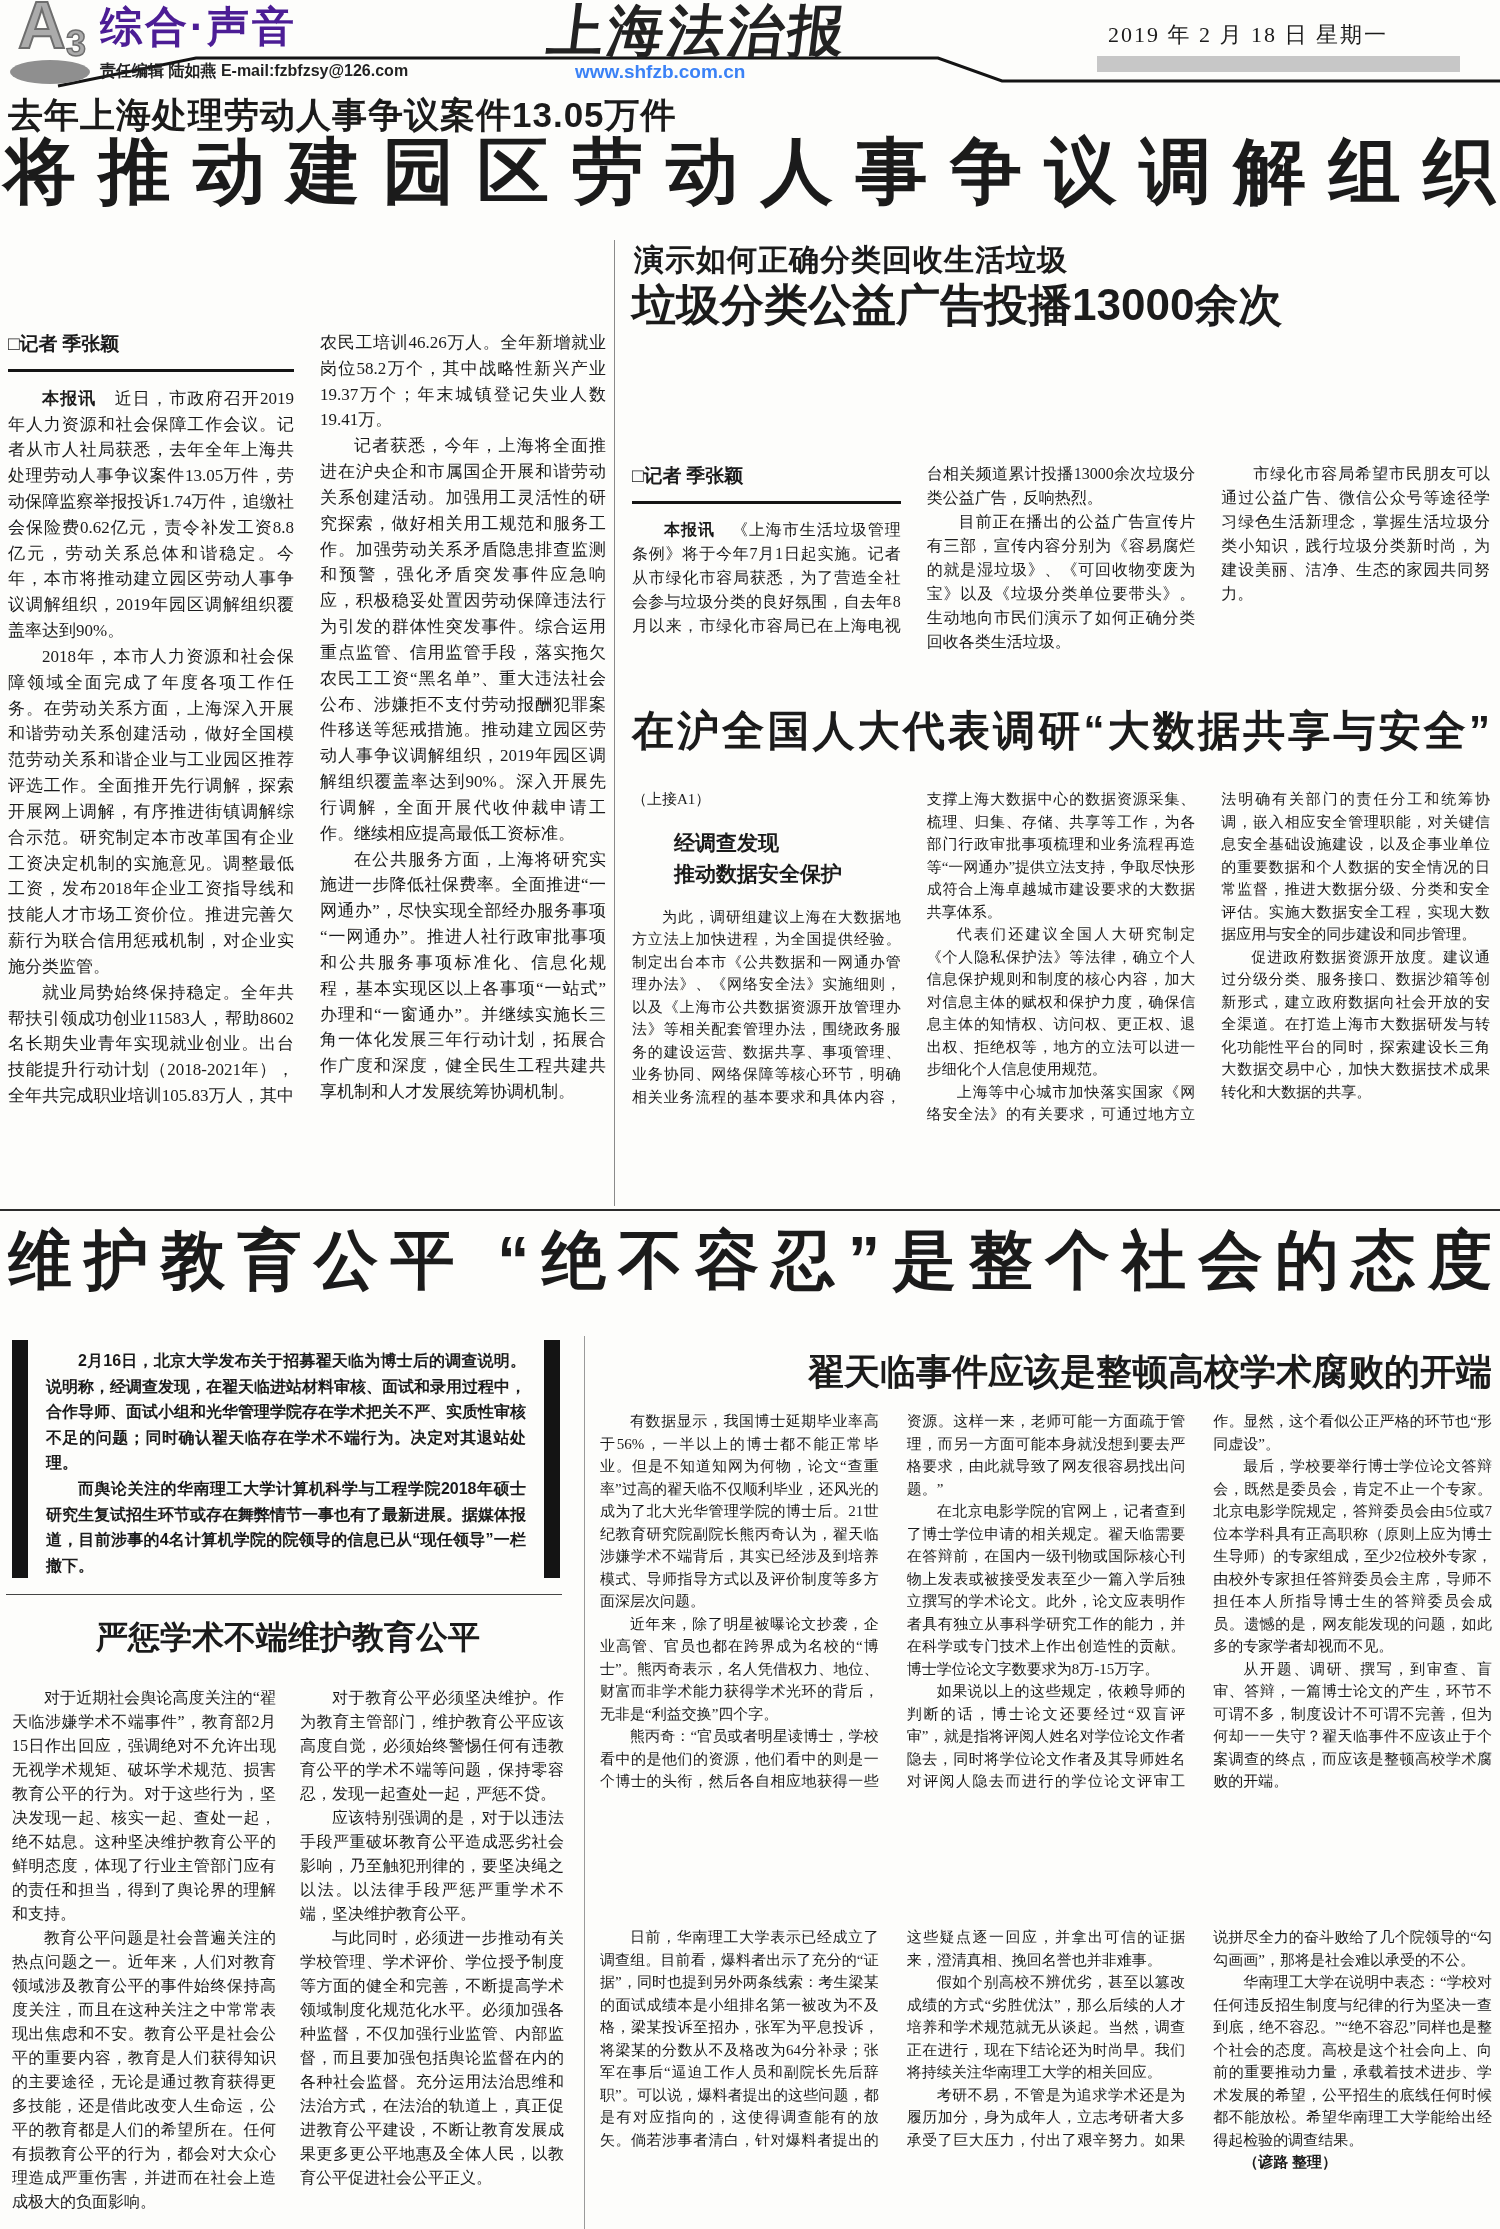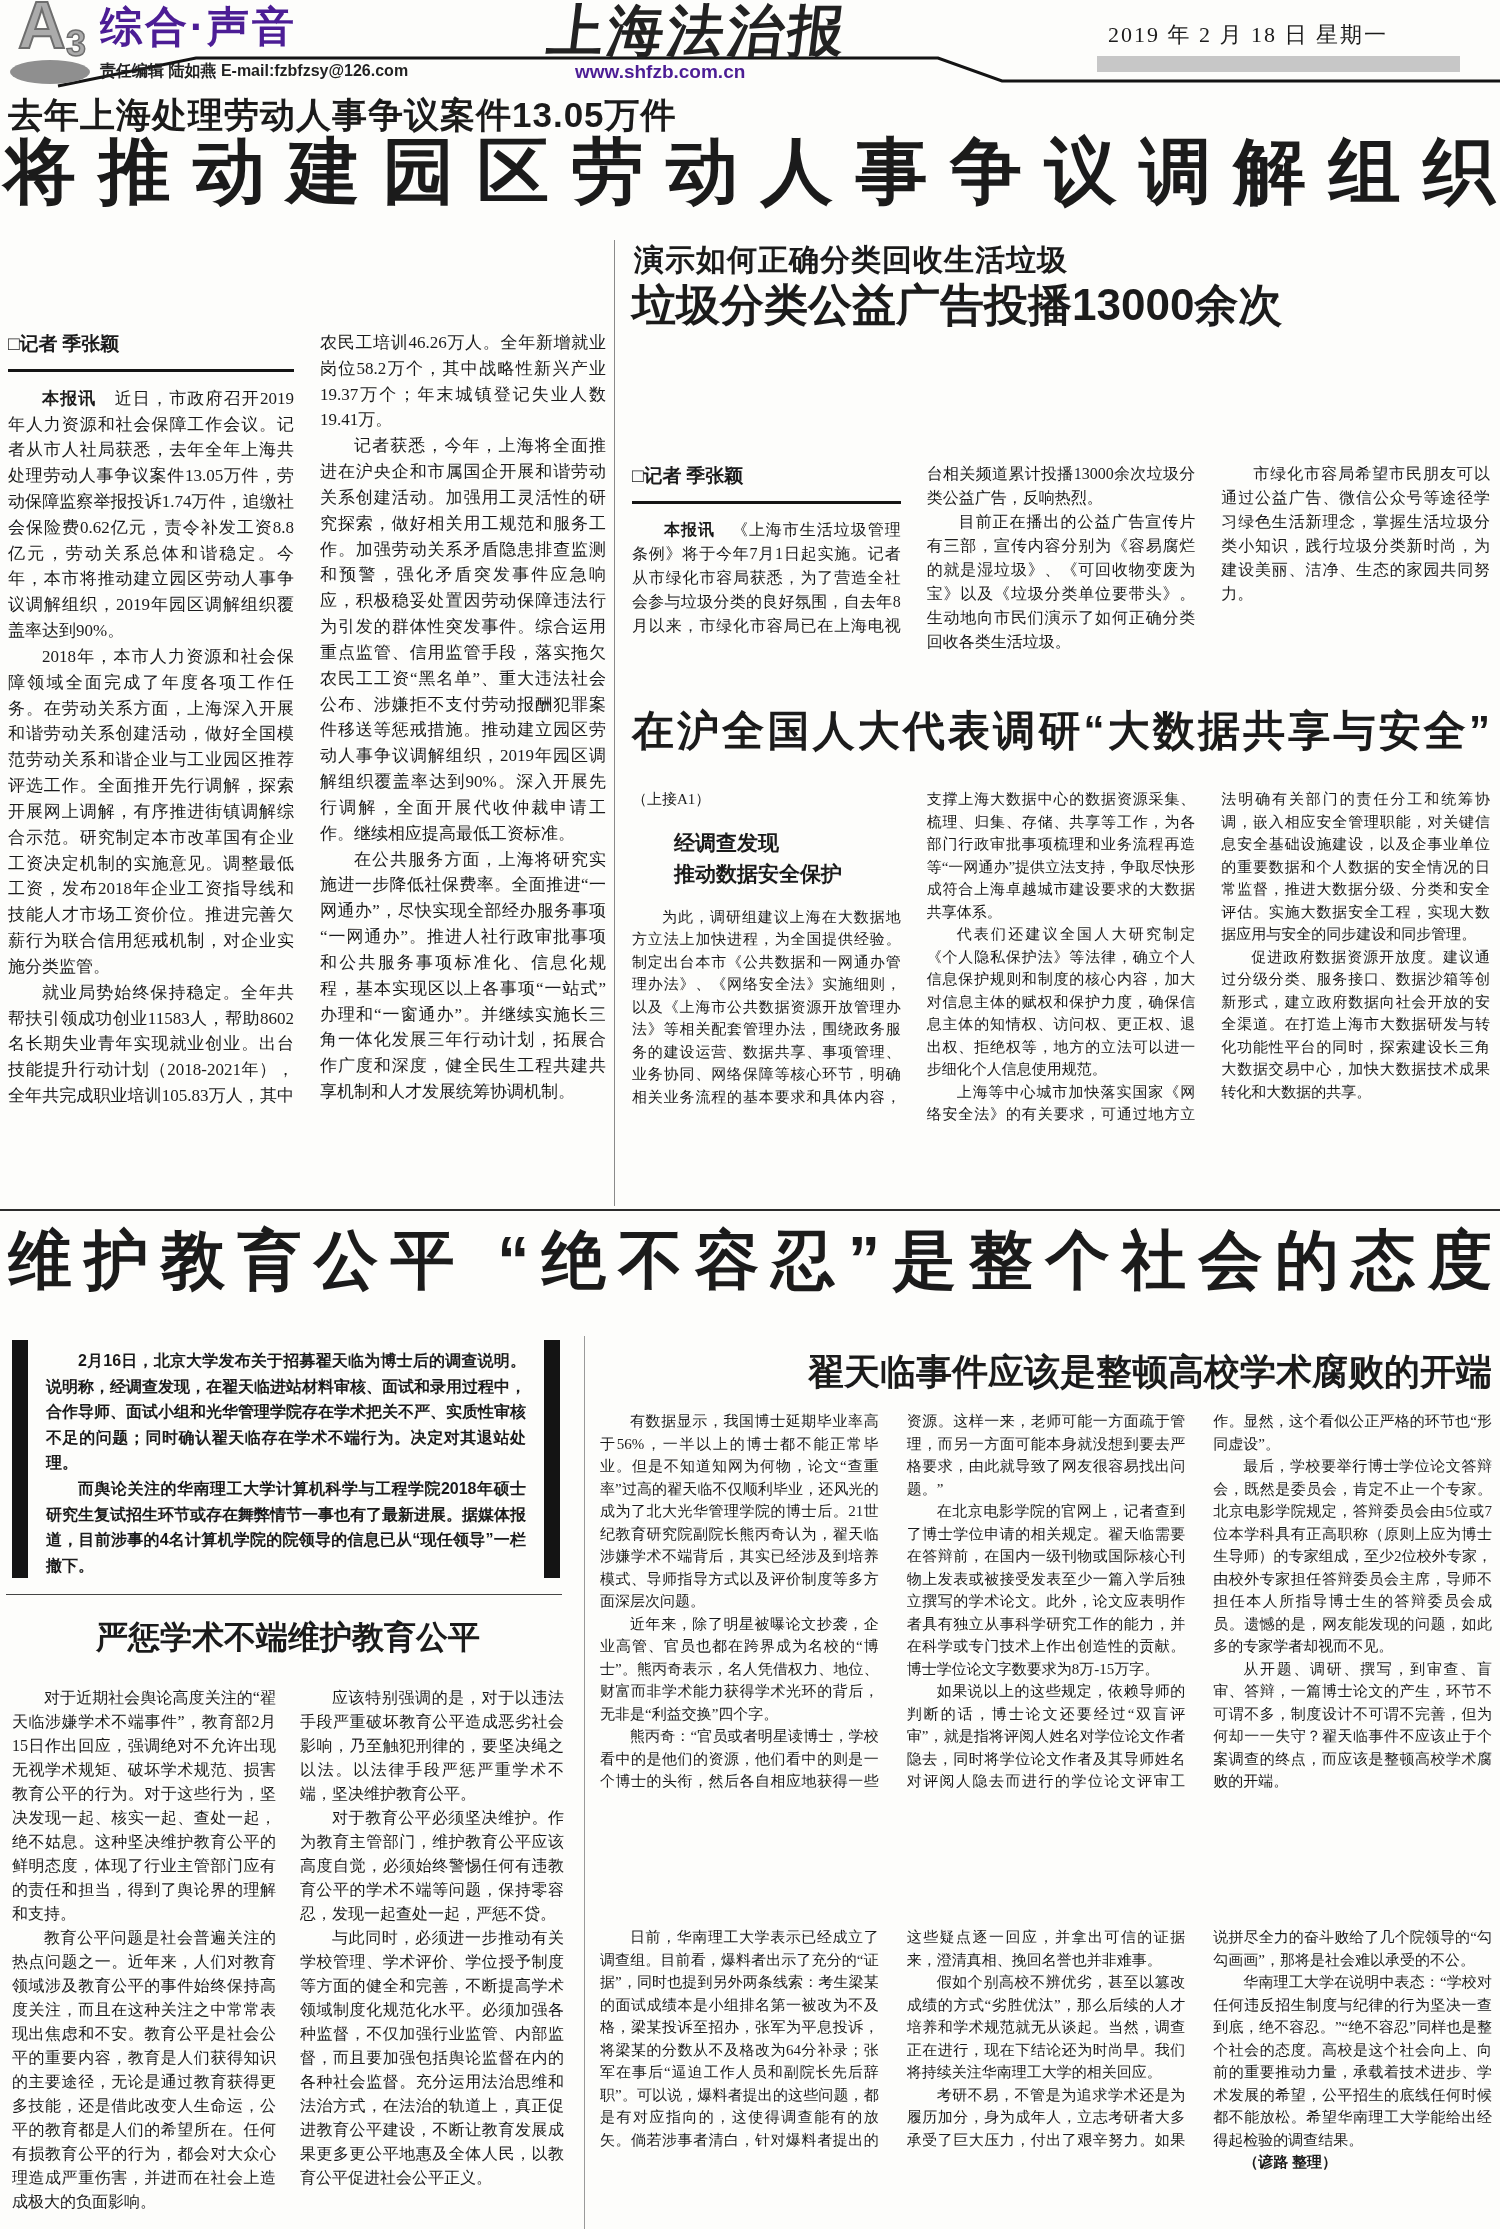--- a/index.html
+++ b/index.html
@@ -11,21 +11,21 @@
   .badge{left:10px;top:2px;width:92px;height:86px;}
   .badge-ellipse{position:absolute;left:0;top:58px;width:80px;height:24px;background:#8f8f8f;border-radius:50%;}
   .badge-a{position:absolute;left:8px;top:-10px;font:900 66px/1 "Liberation Sans","DejaVu Sans",sans-serif;
            color:#ababab;-webkit-text-stroke:2px #6d6d6d;}
   .badge-3{position:absolute;left:56px;top:24px;font:900 36px/1 "Liberation Sans","DejaVu Sans",sans-serif;
            color:#ababab;-webkit-text-stroke:1.5px #6d6d6d;}
   .section-title{left:100px;top:4px;font:900 42px/1.1 "Liberation Sans","DejaVu Sans",sans-serif;letter-spacing:3px;color:#4c1d95;}
   .editor-line{left:100px;top:63px;font:700 16px/1 "Liberation Sans","DejaVu Sans",sans-serif;color:#222;}
   .masthead{left:548px;top:0px;font:900 56px/1.1 "DejaVu Serif","Liberation Serif",serif;
             transform:skewX(-7deg);letter-spacing:4px;color:#222;}
-  .website{left:575px;top:62px;font:700 19px/1 "Liberation Sans","DejaVu Sans",sans-serif;color:#4c1d95;}
+  .website{left:575px;top:62px;font:700 19px/1 "Liberation Sans","DejaVu Sans",sans-serif;color:#3b82f6;}
   .date{left:1108px;top:22px;font:400 22px/1.2 "Liberation Serif","DejaVu Serif",serif;letter-spacing:2px;}
   .graybar{left:1097px;top:56px;width:363px;height:16px;background:#c7c7c7;}
   .hdr-rule{left:0;top:0;pointer-events:none;}
 
   
   .kicker1{left:8px;top:96px;font:800 35px/1.1 "Liberation Sans","DejaVu Sans",sans-serif;letter-spacing:1px;}
   .headline1{left:4px;top:134px;width:1490px;font:900 72px/1.05 "Liberation Sans","DejaVu Sans",sans-serif;
              text-align:justify;text-align-last:justify;letter-spacing:-1px;}
   .byline{font:700 19px/1.3 "Liberation Serif","DejaVu Serif",serif;border-bottom:3px solid #151515;
           padding:2px 0 12px 0;margin:0 0 14px 0;break-inside:avoid;}
@@ -142,22 +142,22 @@
         <p>而舆论关注的华南理工大学计算机科学与工程学院2018年硕士研究生复试招生环节或存在舞弊情节一事也有了最新进展。据媒体报道，目前涉事的4名计算机学院的院领导的信息已从“现任领导”一栏撤下。</p>
       </div>
   </div>
   <div class="abs rule-under-box"></div>
 
   <div class="abs head-left-sec">严惩学术不端维护教育公平</div>
   <div class="abs left-sec-body colflow">
     <div>
         <p>对于近期社会舆论高度关注的“翟天临涉嫌学术不端事件”，教育部2月15日作出回应，强调绝对不允许出现无视学术规矩、破坏学术规范、损害教育公平的行为。对于这些行为，坚决发现一起、核实一起、查处一起，绝不姑息。这种坚决维护教育公平的鲜明态度，体现了行业主管部门应有的责任和担当，得到了舆论界的理解和支持。</p>
         <p>教育公平问题是社会普遍关注的热点问题之一。近年来，人们对教育领域涉及教育公平的事件始终保持高度关注，而且在这种关注之中常常表现出焦虑和不安。教育公平是社会公平的重要内容，教育是人们获得知识的主要途径，无论是通过教育获得更多技能，还是借此改变人生命运，公平的教育都是人们的希望所在。任何有损教育公平的行为，都会对大众心理造成严重伤害，并进而在社会上造成极大的负面影响。</p>
+        <p>对于教育公平必须坚决维护。作为教育主管部门，维护教育公平应该高度自觉，必须始终警惕任何有违教育公平的学术不端等问题，保持零容忍，发现一起查处一起，严惩不贷。</p>
         <p>应该特别强调的是，对于以违法手段严重破坏教育公平造成恶劣社会影响，乃至触犯刑律的，要坚决绳之以法。以法律手段严惩严重学术不端，坚决维护教育公平。</p>
-        <p>对于教育公平必须坚决维护。作为教育主管部门，维护教育公平应该高度自觉，必须始终警惕任何有违教育公平的学术不端等问题，保持零容忍，发现一起查处一起，严惩不贷。</p>
         <p>与此同时，必须进一步推动有关学校管理、学术评价、学位授予制度等方面的健全和完善，不断提高学术领域制度化规范化水平。必须加强各种监督，不仅加强行业监管、内部监督，而且要加强包括舆论监督在内的各种社会监督。充分运用法治思维和法治方式，在法治的轨道上，真正促进教育公平建设，不断让教育发展成果更多更公平地惠及全体人民，以教育公平促进社会公平正义。</p>
       </div>
   </div>
 
   <div class="abs vrule2"></div>
 
   <div class="abs head-mid-sec">翟天临事件应该是整顿高校学术腐败的开端</div>
   <div class="abs mid-sec-body colflow">
     <div>
         <p>有数据显示，我国博士延期毕业率高于56%，一半以上的博士都不能正常毕业。但是不知道知网为何物，论文“查重率”过高的翟天临不仅顺利毕业，还风光的成为了北大光华管理学院的博士后。21世纪教育研究院副院长熊丙奇认为，翟天临涉嫌学术不端背后，其实已经涉及到培养模式、导师指导方式以及评价制度等多方面深层次问题。</p>

